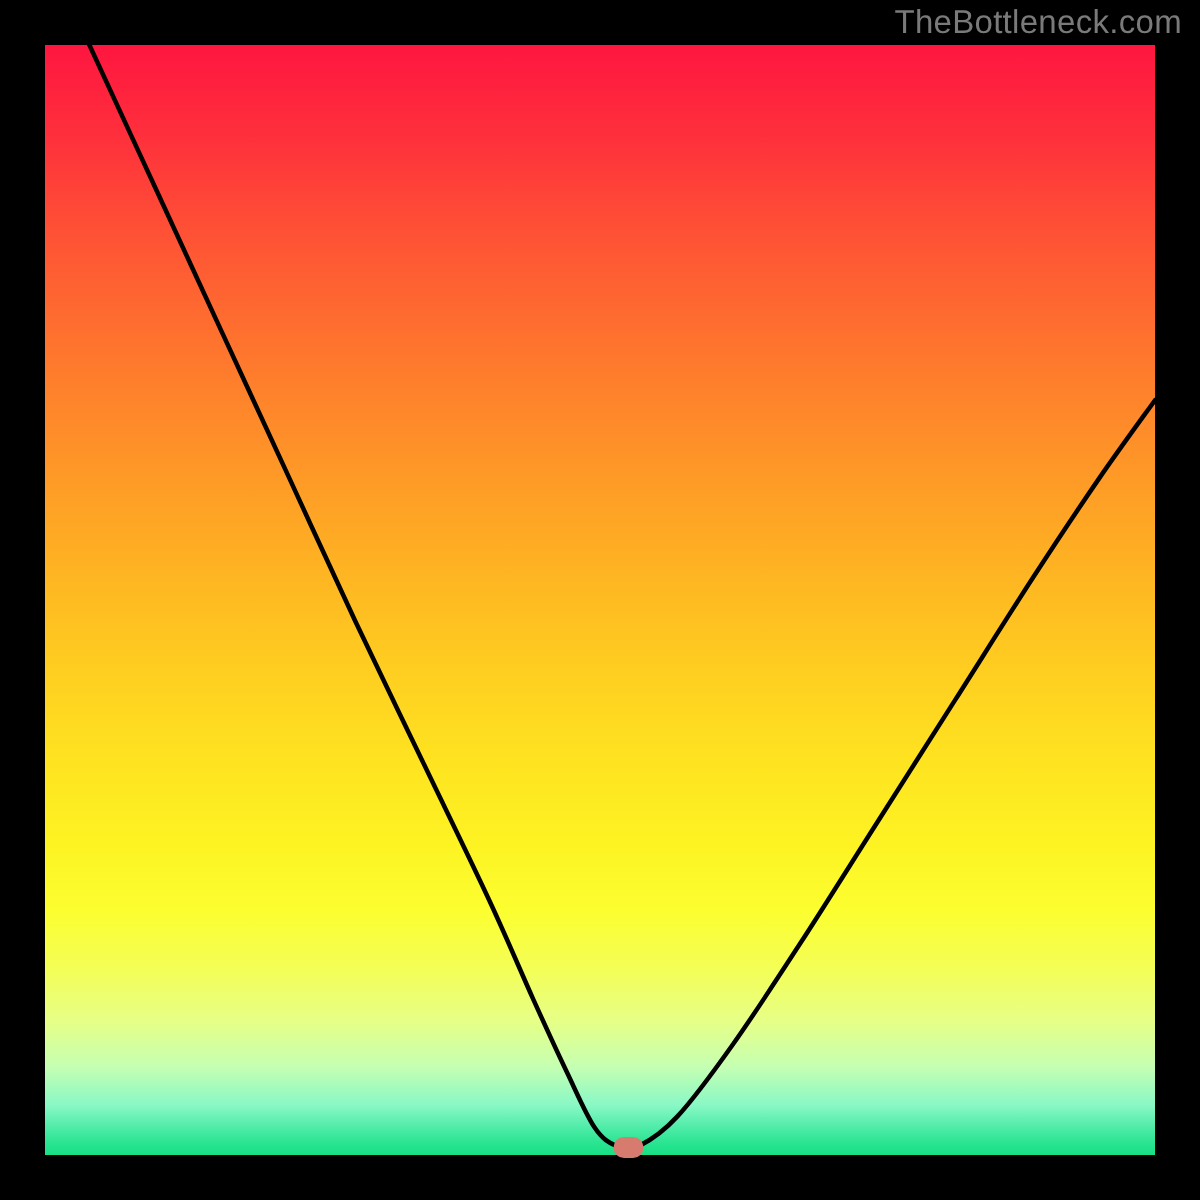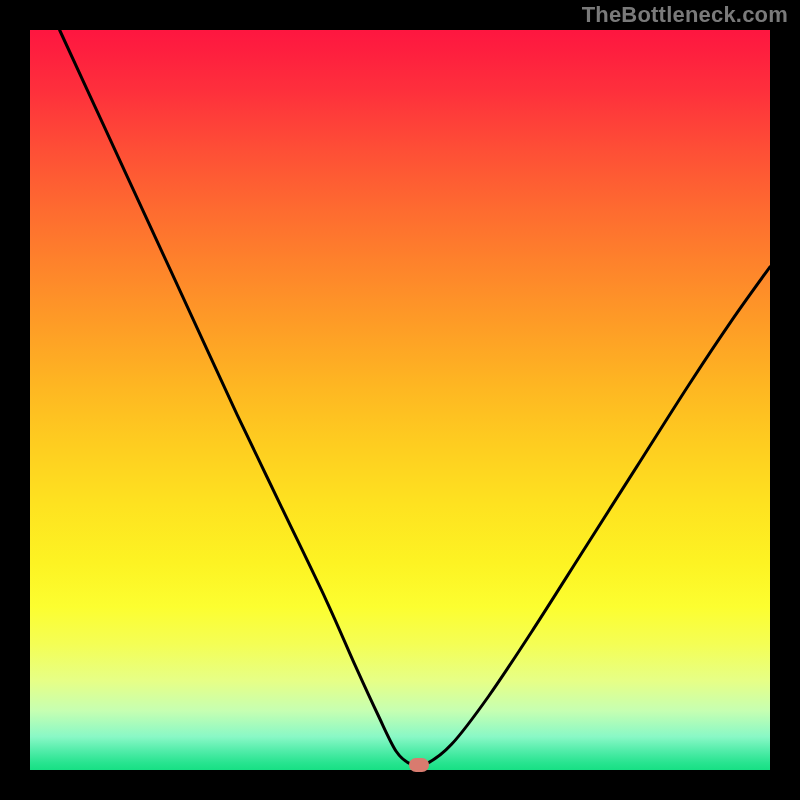--- a/index.html
+++ b/index.html
@@ -16,21 +16,21 @@
     width: 800px;
     height: 800px;
     background: #000;
   }
   .watermark {
     position: absolute;
     top: 2px;
     right: 12px;
     color: #7a7a7a;
     font-size: 22px;
-    font-weight: 700;
+    font-weight: 400;
     letter-spacing: 0.2px;
     user-select: none;
   }
   .plot {
     position: absolute;
     left: 30px;
     top: 30px;
     width: 740px;
     height: 740px;
     background: linear-gradient(

